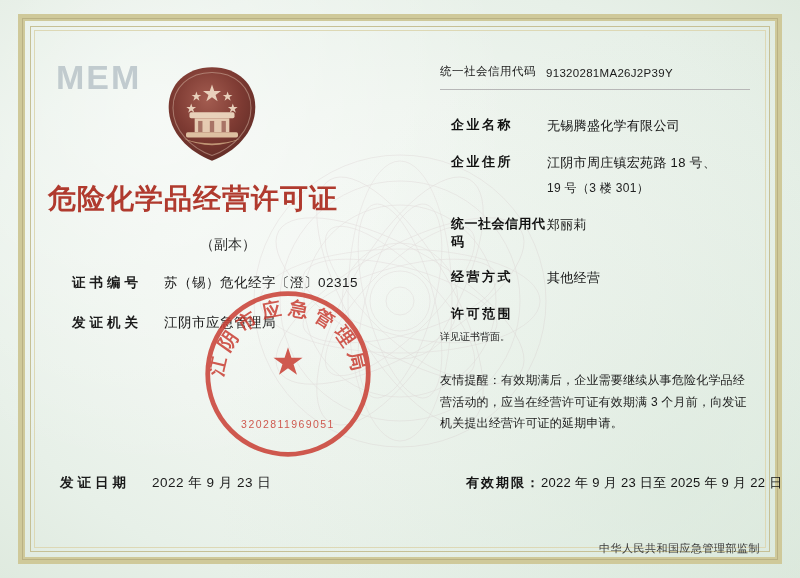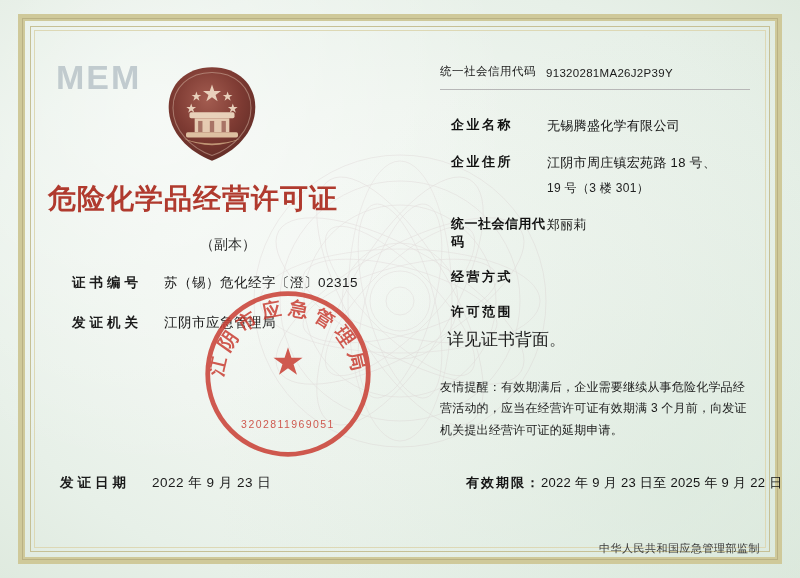--- a/index.html
+++ b/index.html
@@ -370,26 +370,27 @@
         </span>
       </div>
 
       <div class="rrow">
         <span class="rlabel wide">统一社会信用代码</span>
         <span class="rvalue">郑丽莉</span>
       </div>
 
       <div class="rrow">
         <span class="rlabel">经营方式</span>
+        <span class="rvalue">其他经营</span>
       </div>
 
       <div class="rrow">
         <span class="rlabel">许可范围</span>
       </div>
-      <div style="font-size:17px; color:#1b1b1b; margin-top:-10px;margin-left:7px;">详见证书背面。</div>
+      <div style="font-size:10px; color:#1b1b1b; margin-top:-10px;">详见证书背面。</div>
     </div>
 
     <div class="notice">友情提醒：有效期满后，企业需要继续从事危险化学品经营活动的，应当在经营许可证有效期满 3 个月前，向发证机关提出经营许可证的延期申请。</div>
   </div>
 
   <div class="issue-date">
     <span class="llabel">发证日期</span>
     <span class="lvalue">2022 年 9 月 23 日</span>
   </div>
 

